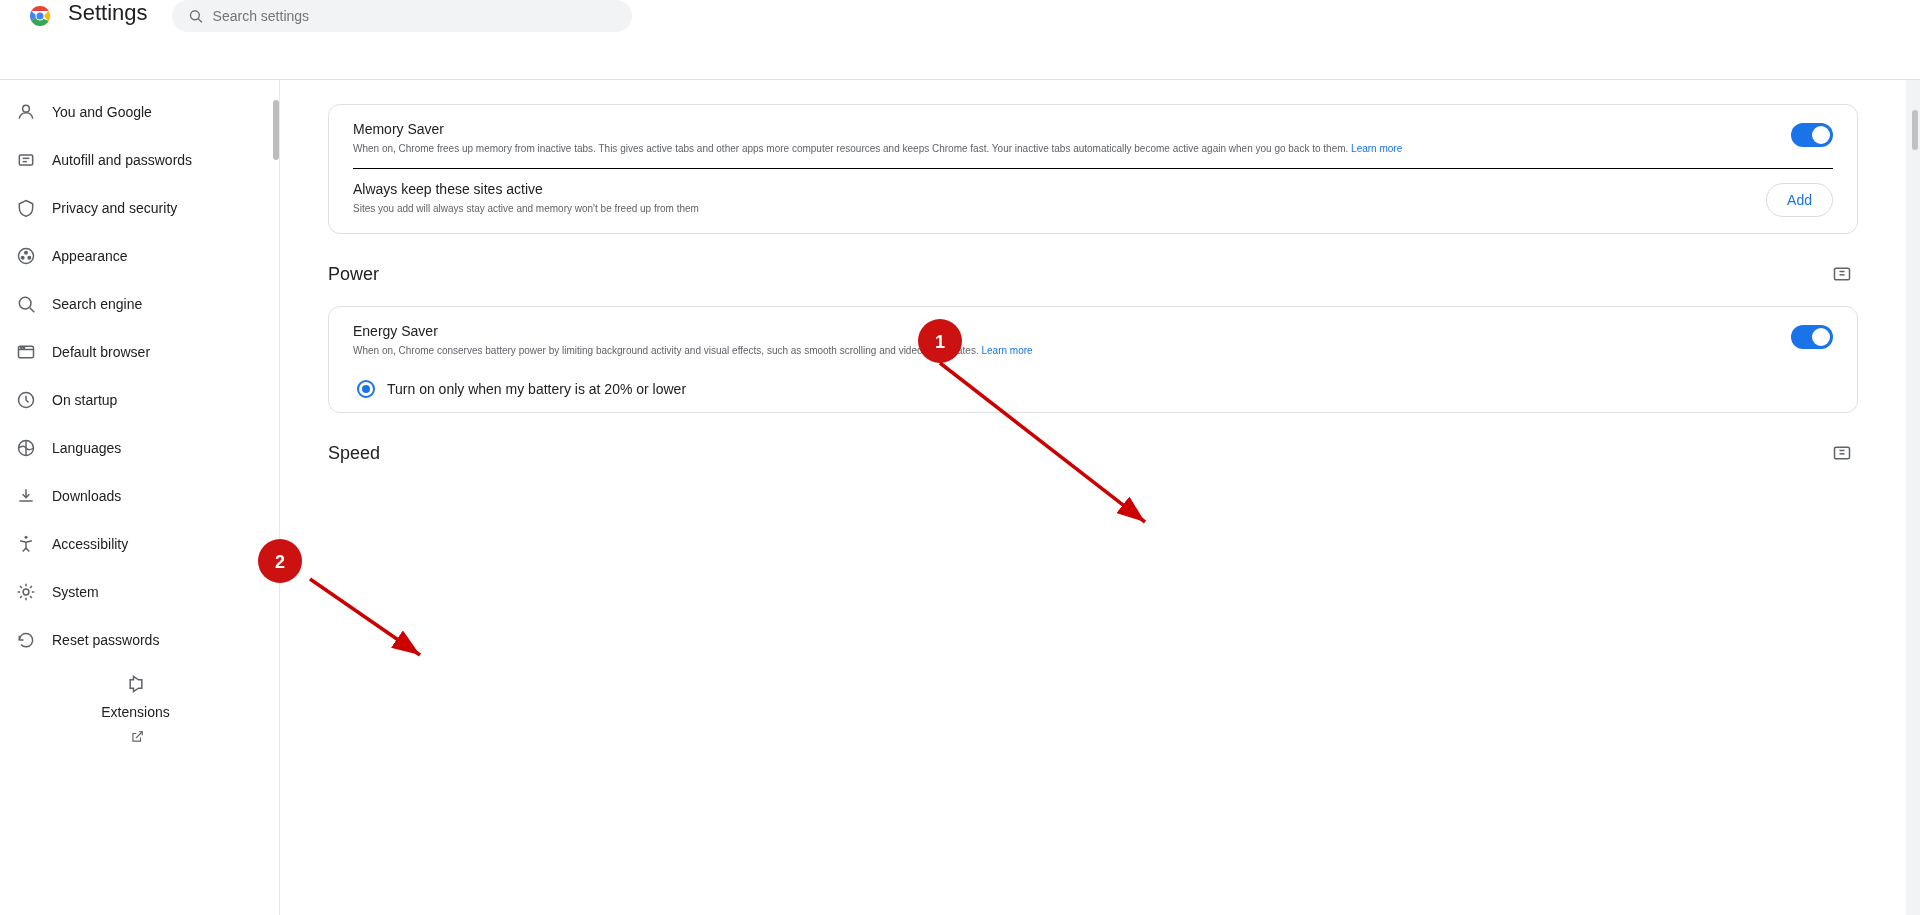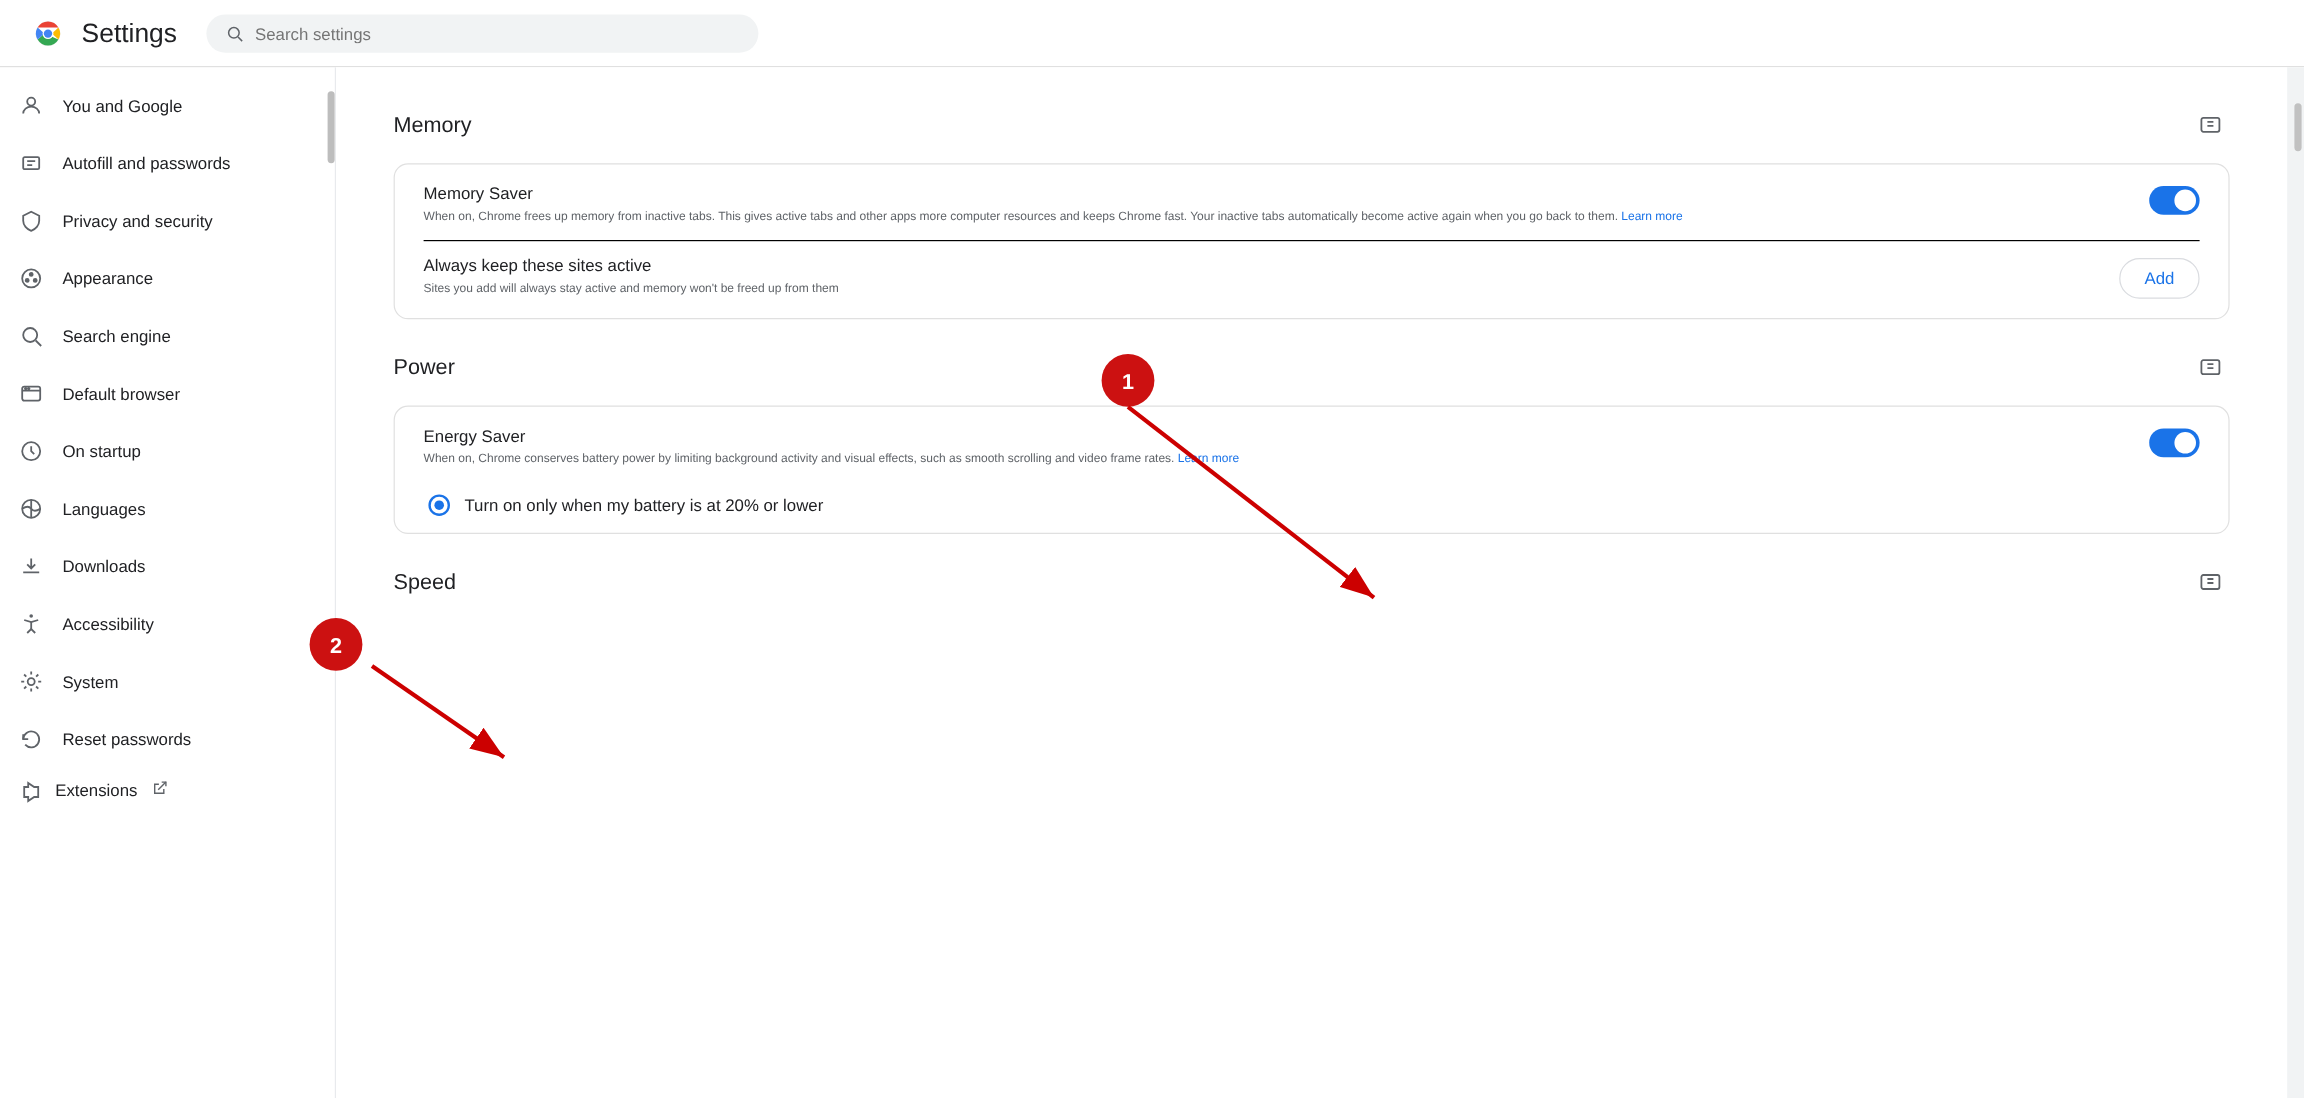--- a/index.html
+++ b/index.html
@@ -1,20 +1,20 @@
 <!DOCTYPE html>
 <html><head>
   <meta charset="utf-8">
   <style>
     * { margin: 0; padding: 0; box-sizing: border-box; }
     body { font-family: 'Segoe UI', Arial, sans-serif; background: #fff; display: flex; flex-direction: column; height: 915px; overflow: hidden; }
 
     
     .header {
-      display: flex; align-items: center; padding: 12px 24px; height: 56px;
+      display: flex; align-items: flex-start; padding: 0 24px; height: 80px;
       border-bottom: 1px solid #e0e0e0; background: #fff; flex-shrink: 0;
     }
     .chrome-logo {
       width: 32px; height: 32px; margin-right: 12px; flex-shrink: 0;
     }
     .header-title {
       font-size: 22px; font-weight: 400; color: #202124; margin-right: 24px; flex-shrink: 0;
     }
     .search-bar {
       display: flex; align-items: center; background: #f1f3f4; border-radius: 24px;
@@ -283,47 +283,37 @@
     <div class="sidebar-item">
       <span class="sidebar-icon">
         <svg width="20" height="20" viewBox="0 0 24 24" fill="none" stroke="currentColor" stroke-width="1.8">
           <path d="M4 12 A8 8 0 1 1 6 17.5"></path>
           <path d="M4 7 L4 12 L9 12"></path>
         </svg>
       </span>
       <span class="sidebar-label">Reset passwords</span>
     </div>
 
-    <div class="sidebar-item" style="display:flex; gap:10px; align-items:flex-start;">
+    <div class="sidebar-item" style="display:flex; gap:10px; align-items:center;flex-direction:column;">
       <span class="sidebar-icon">
         <svg width="20" height="20" viewBox="0 0 24 24" fill="none" stroke="currentColor" stroke-width="1.8">
           <path d="M9 3 L9 7 L5 7 L5 17 L9 17 L9 21 L15 17 L19 17 L19 7 L15 7 Z"></path>
         </svg>
       </span>
       <span class="sidebar-label">Extensions</span>
       <svg width="14" height="14" viewBox="0 0 24 24" fill="none" stroke="#5f6368" stroke-width="2" style="margin-left:2px;">
         <path d="M18 13 L18 19 L5 19 L5 6 L11 6"></path>
         <path d="M15 3 L21 3 L21 9"></path>
         <line x1="10" y1="14" x2="21" y2="3"></line>
       </svg>
     </div>
   </div>
 
   <div class="content">
 
-    <div class="section-header">
-      <span class="section-title">Memory</span>
-      <button class="section-icon-btn">
-        <svg width="20" height="20" viewBox="0 0 24 24" fill="none" stroke="#5f6368" stroke-width="1.8">
-          <rect x="3" y="5" width="18" height="14" rx="2"></rect>
-          <line x1="9" y1="9" x2="15" y2="9"></line>
-          <line x1="9" y1="13" x2="15" y2="13"></line>
-        </svg>
-      </button>
-    </div>
 
     <div class="card">
 
       <div class="card-row">
         <div class="card-text">
           <div class="card-title">Memory Saver</div>
           <div class="card-desc">
             <span>When on, Chrome frees up memory from inactive tabs. This gives active tabs and other apps more computer resources and keeps Chrome fast. Your inactive tabs automatically become active again when you go back to them.</span>
             <a href="#">Learn more</a>
           </div>

